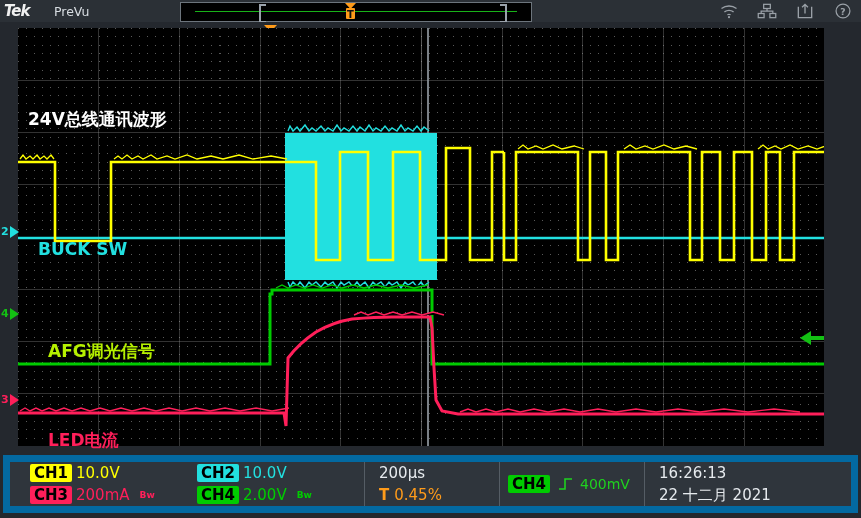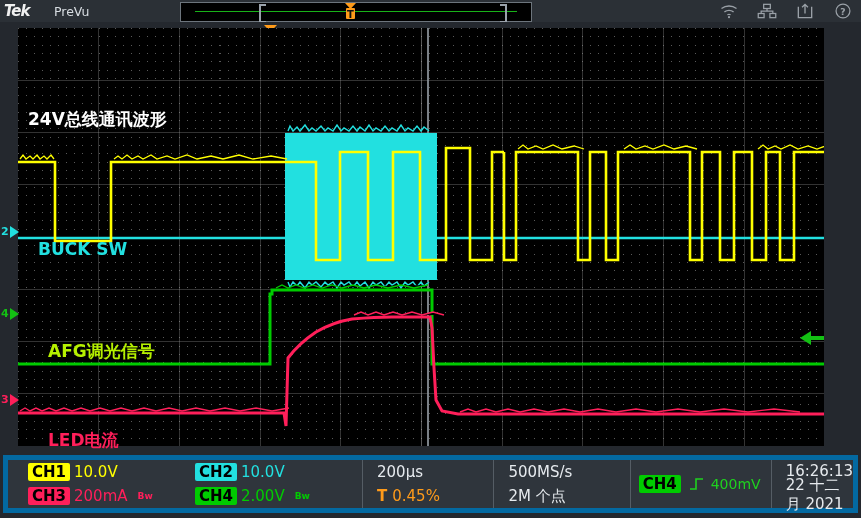--- a/index.html
+++ b/index.html
@@ -59,21 +59,21 @@
   .arrowR{width:0;height:0;border-top:6px solid transparent;border-bottom:6px solid transparent;}
 
   .wlabel{position:absolute;font-size:17px;font-weight:bold;white-space:nowrap;
           font-family:"DejaVu Sans","Liberation Sans",sans-serif;}
 
   .trigT{position:absolute;}
 
   
   .botbar{position:absolute;left:0;top:452px;width:861px;height:66px;background:#24282e;}
   .botinner{position:absolute;left:3px;top:3px;width:855px;height:58px;
-            background:#2f353c;border:5px solid #0369a1;box-sizing:border-box;display:flex;}
+            background:#2f353c;border:7px solid #0369a1;box-sizing:border-box;display:flex;}
   .bsec{height:100%;display:flex;flex-direction:column;justify-content:center;
          border-right:1px solid #555d65;box-sizing:border-box;}
   .bsec:last-child{border-right:none;}
   .brow{display:flex;align-items:center;height:26px;}
   .chip{display:inline-block;font-size:15px;font-weight:bold;padding:0px 4px;
         line-height:18px;border-radius:2px;color:#000;}
   .val{font-size:15px;margin-left:4px;}
   .bw{font-size:9px;margin-left:10px;font-weight:bold;}
   .sec-ch{width:355px;padding-left:20px;}
   .cgrp{display:flex;align-items:center;width:170px;}
@@ -289,28 +289,20 @@
       <div class="bsec sec-time">
         <div class="brow">
             <span class="wtxt">200µs</span>
           </div>
         <div class="brow">
           <span class="otxt" style="font-weight:bold;margin-right:5px;">T</span>
           <span class="otxt">0.45%</span>
         </div>
       </div>
 
-      <div class="bsec sec-rate">
-        <div class="brow">
-            <span class="wtxt">500MS/s</span>
-          </div>
-        <div class="brow">
-            <span class="wtxt">2M 个点</span>
-          </div>
-      </div>
 
       <div class="bsec sec-trig">
         <div class="brow">
           <span class="chip" style="background:#00cc00;">CH4</span>
           <svg width="18" height="16" style="margin-left:7px;">
             <path d="M2,13 L8,13 L8,3 L15,3" stroke="#1fd11f" stroke-width="1.6" fill="none"></path>
           </svg>
           <span class="gtxt" style="margin-left:5px;">400mV</span>
         </div>
       </div>

